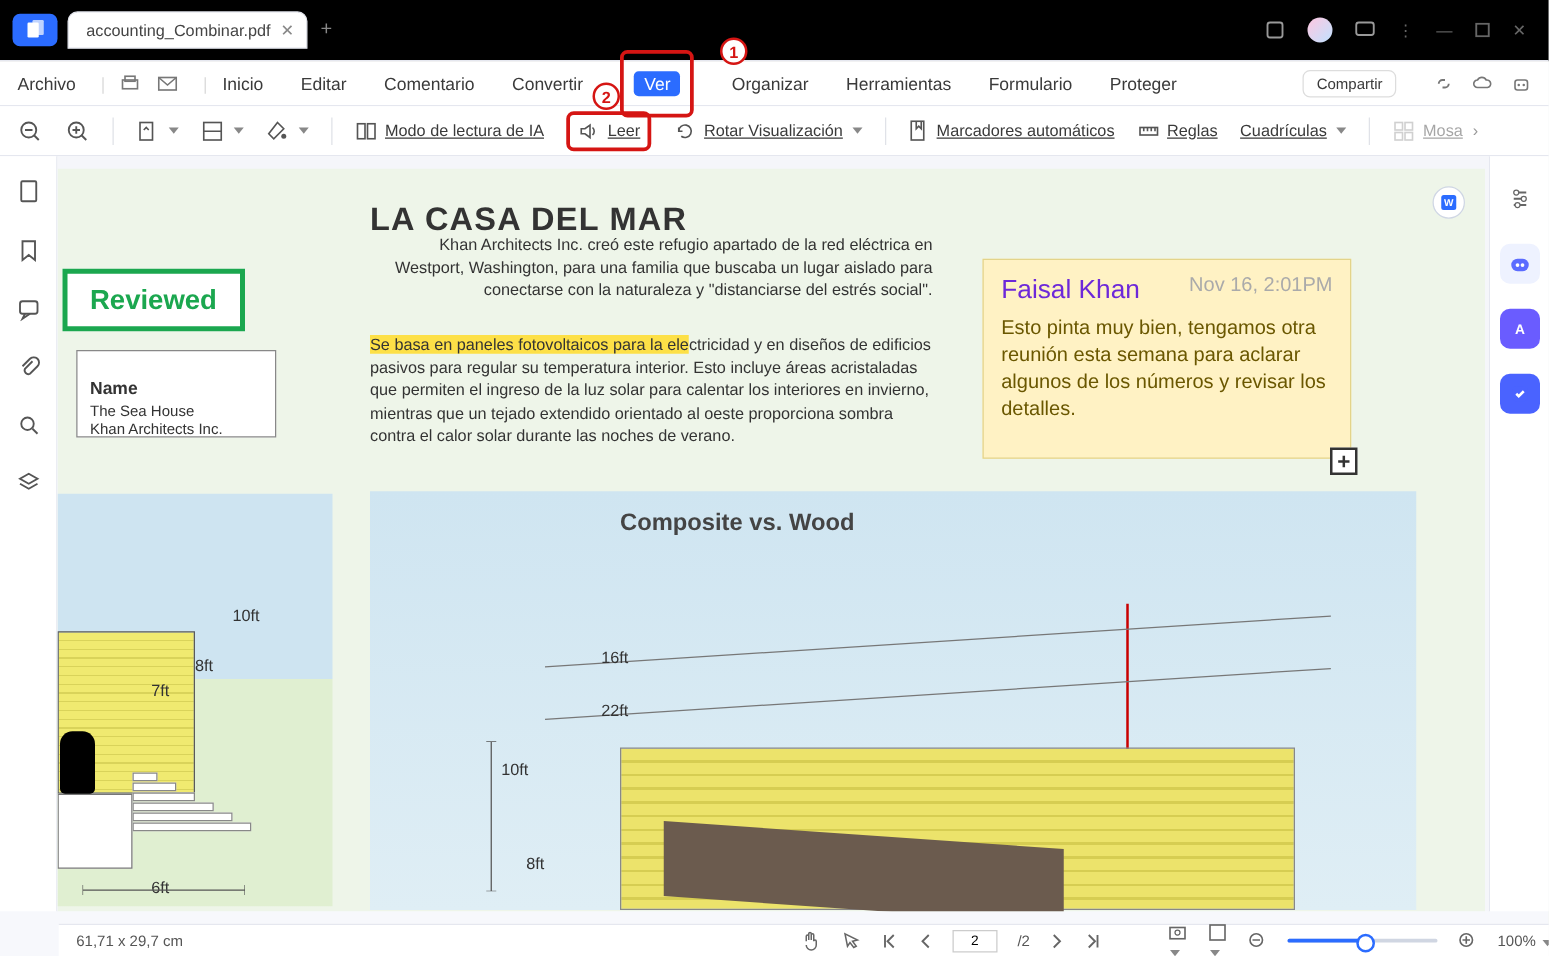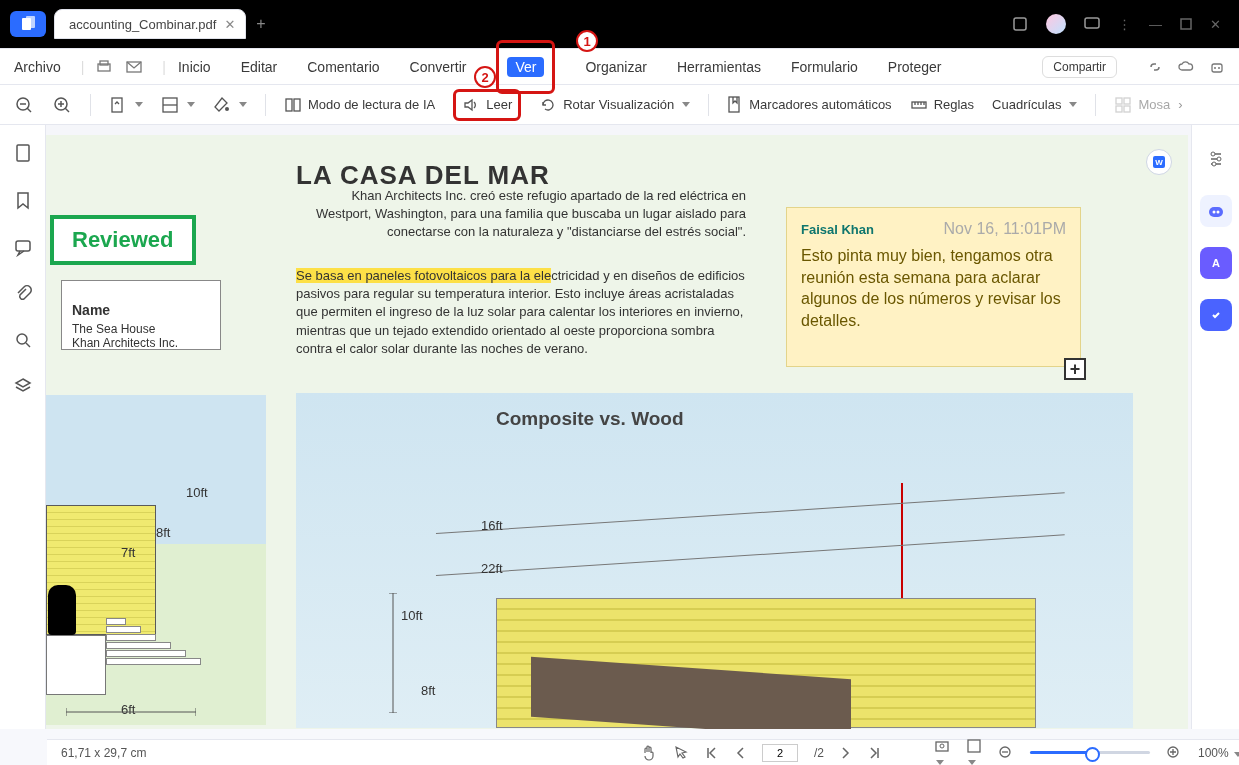--- a/index.html
+++ b/index.html
@@ -17,21 +17,21 @@
 .menubar .printicons { display: flex; gap: 14px; color: #777; }
 .menubar .filler { flex: 1; }
 .menubar .mi { cursor: pointer; }
 .menubar .share { border: 1px solid #ddd; border-radius: 6px; padding: 3px 10px; font-size: 12px; }
 .menubar .ricons { display: flex; gap: 14px; color: #777; }
 .highlight-red { border: 3px solid #d51513; border-radius: 6px; padding: 16px 8px; }
 .highlight-blue { background: #2b6cff; color: #fff; padding: 2px 8px; border-radius: 4px; }
 .callout { position: absolute; width: 22px; height: 22px; border: 2px solid #d51513; border-radius: 50%; color: #d51513; font-weight: bold; font-size: 13px; display: flex; align-items: center; justify-content: center; background: #fff; z-index: 10; }
 .toolbar { height: 40px; background: #fff; display: flex; align-items: center; padding: 0 14px; gap: 18px; color: #3a3a3a; font-size: 13px; border-bottom: 1px solid #e5e7ef; }
 .toolbar .sep { width: 1px; height: 22px; background: #e0e2e8; }
-.toolbar .tb { display: flex; align-items: center; gap: 6px; cursor: pointer; }
+.toolbar .tb { display: flex; align-items: center; gap: 6px; cursor: pointer; text-decoration: underline; }
 .content-row { display: flex; height: 604px; }
 .leftbar { width: 46px; background: #fff; border-right: 1px solid #e5e7ef; display: flex; flex-direction: column; align-items: center; padding-top: 18px; gap: 28px; color: #555; }
 .leftbar .licn { cursor: pointer; }
 .rightbar { width: 48px; background: #fff; border-left: 1px solid #e5e7ef; display: flex; flex-direction: column; align-items: center; padding-top: 18px; gap: 20px; }
 .rightbar .ricn { width:32px; height:32px; border-radius:8px; display:flex; align-items:center; justify-content:center; cursor: pointer; }
 .doc-area { flex: 1; background: #f5f6fa; position: relative; overflow: hidden; }
 .pagecanvas { position: absolute; left: 0; top: 10px; right: 0; bottom: 0; }
 .page { position: absolute; left: 0; top: 0; width: 1142px; height: 600px; background: #eef5e9; }
 .reviewed-box { position: absolute; left: 4px; top: 80px; border: 4px solid #1ba74f; padding: 8px 18px; color: #1ba74f; font-weight: bold; font-size: 22px; background: #fff; }
 .name-box { position: absolute; left: 15px; top: 145px; width: 160px; height: 70px; border: 1px solid #888; background: #fff; padding: 6px 10px; font-size: 12px; }
@@ -41,21 +41,21 @@
 .house-top { position:absolute; left:0; top:0; width:110px; height:130px; background: repeating-linear-gradient(#f0ea70,#f0ea70 6px,#d9d35a 6px,#d9d35a 7px); border:1px solid #5a5a5a; }
 .house-door { position:absolute; left:0; bottom:0; width:60px; height:60px; background:#fff; border:1px solid #777; }
 .person { position:absolute; left:2px; bottom:60px; width:28px; height:50px; background:#000; border-radius: 10px 10px 4px 4px; }
 .stairs { position:absolute; left:60px; bottom:30px; width:100px; height:50px; }
 .stairs .step { position:absolute; height:7px; background:#fff; border:1px solid #888; }
 .dim-small { position: absolute; font-size: 13px; color: #333; }
 .title-big { position: absolute; left: 250px; top: 25px; font-size: 26px; font-weight: bold; letter-spacing: 1px; }
 .para { position: absolute; left: 250px; width: 450px; font-size: 13px; line-height: 1.4; color: #333; }
 .hl { background: #fde047; }
 .sticky { position: absolute; left: 740px; top: 72px; width: 295px; height: 160px; background: #fff2c4; border:1px solid #e3d48a; padding: 12px 14px; font-size: 15px; }
-.sticky .who { color: #0f766e; font-weight: bold; font-size: 13px; }
+.sticky .who { color: #6d28d9; font-weight: normal; font-size: 21px; }
 .sticky .when { float: right; color: #aaa; font-size: 16px; }
 .sticky .plus { position:absolute; right:-6px; bottom:-14px; width:22px; height:22px; border:2px solid #333; background:#fff; font-weight:bold; font-size:18px; line-height:18px; text-align:center; }
 .fig-big { position: absolute; left: 250px; top: 258px; width: 837px; height: 335px; background: linear-gradient(#cfe5f1,#dfeef5); }
 .anno-big { position: absolute; left: 200px; top: 15px; width: 470px; }
 .anno-big .t { font-weight: bold; font-size: 19px; color: #444; }
 .anno-big .b { font-size: 17px; color: #444; line-height: 1.3; }
 .arrow { position:absolute; left:605px; top:90px; width:2px; height:160px; background:#c90000; }
 .arrow::after { content:""; position:absolute; bottom:-2px; left:-8px; border-left:9px solid transparent; border-right:9px solid transparent; border-top:16px solid #c90000; }
 .roofline { position:absolute; width:630px; height:1px; background:#777; transform-origin:left; transform:rotate(-3.7deg); }
 .houseb { position:absolute; left:200px; bottom:0; width:540px; height:130px; background: repeating-linear-gradient(#ece36b,#ece36b 9px,#d6cd52 9px,#d6cd52 11px); border:1px solid #888; }
@@ -338,21 +338,21 @@
               <path d="M0 7 h130 M0 3 v8 M130 3 v8" stroke="#555" stroke-width="1"></path>
             </svg>
         </div>
 
         <div class="title-big">LA CASA DEL MAR</div>
         <div class="para" style="top:52px;text-align:right;">Khan Architects Inc. creó este refugio apartado de la red eléctrica en Westport, Washington, para una familia que buscaba un lugar aislado para conectarse con la naturaleza y "distanciarse del estrés social".</div>
         <div class="para" style="top:132px;"><span class="hl">Se basa en paneles fotovoltaicos para la ele</span><span>ctricidad y en diseños de edificios pasivos para regular su temperatura interior. Esto incluye áreas acristaladas que permiten el ingreso de la luz solar para calentar los interiores en invierno, mientras que un tejado extendido orientado al oeste proporciona sombra contra el calor solar durante las noches de verano.</span></div>
 
         <div class="sticky">
           <span class="who">Faisal Khan</span>
-          <span class="when">Nov 16, 11:01PM</span>
+          <span class="when">Nov 16, 2:01PM</span>
           <div style="clear:both; margin-top:8px; color:#6a5700; font-size:16px; line-height:1.35;">Esto pinta muy bien, tengamos otra reunión esta semana para aclarar algunos de los números y revisar los detalles.</div>
           <div class="plus">+</div>
         </div>
 
         <div class="fig-big">
           <div class="anno-big">
             <div class="t">Composite vs. Wood</div>
           </div>
           <div class="arrow"></div>
           <div class="roofline" style="left:140px; top:140px;"></div>

